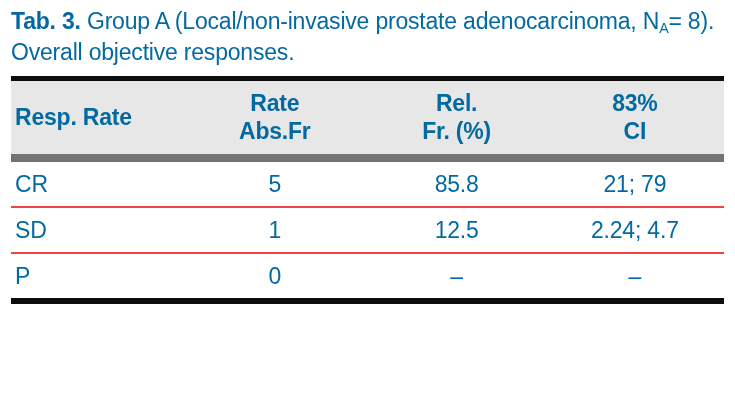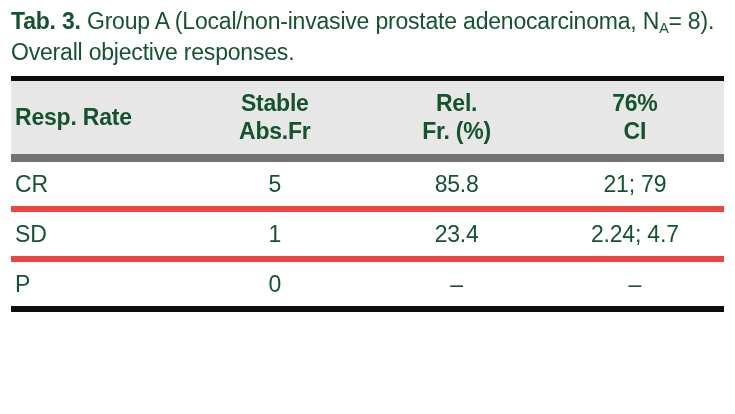--- a/index.html
+++ b/index.html
@@ -2,21 +2,21 @@
 <html><head>
 <meta charset="utf-8">
 <style>
   * { box-sizing: border-box; }
   html, body { margin: 0; padding: 0; background: #ffffff; }
   .figure {
     width: 735px;
     height: 414px;
     background: #ffffff;
     font-family: "Liberation Sans", sans-serif;
-    color: #14532d;
+    color: #0369a1;
     padding: 6px 10px 0 10px;
     overflow: hidden;
   }
   .caption {
     margin: 0 0 8px 1px;
     font-size: 23px;
     line-height: 31px;
     letter-spacing: -0.2px;
   }
   .caption b { font-weight: bold; }
@@ -55,21 +55,21 @@
   tr.body-row td {
     line-height: 26px;
     padding: 9px 0 9px 0;
     text-align: center;
     vertical-align: middle;
   }
   tr.body-row td.cell-resp {
     text-align: left;
     padding-left: 4px;
   }
-  tr.body-row { border-bottom: 6px solid #ef4444; }
+  tr.body-row { border-bottom: 2px solid #ef4444; }
   tr.body-row:last-child { border-bottom: 6px solid #0d0d0d; }
   .footnote {
     margin: 8px 0 0 1px;
     font-size: 23px;
     line-height: 30px;
     letter-spacing: -0.2px;
     max-width: 715px;
   }
 </style>
 </head>
@@ -82,36 +82,36 @@
   <table class="resp-table">
     <colgroup>
       <col style="width:24%">
       <col style="width:26%">
       <col style="width:25%">
       <col style="width:25%">
     </colgroup>
     <thead>
       <tr class="header-row">
         <th class="col-resp">Resp. Rate</th>
-        <th><span>Stable</span><br><span>Abs.Fr</span></th>
+        <th><span>Rate</span><br><span>Abs.Fr</span></th>
         <th><span>Rel.</span><br><span>Fr. (%)</span></th>
-        <th><span>76%</span><br><span>CI</span></th>
+        <th><span>83%</span><br><span>CI</span></th>
       </tr>
     </thead>
     <tbody>
       <tr class="body-row">
         <td class="cell-resp">CR</td>
         <td>5</td>
         <td>85.8</td>
         <td>21; 79</td>
       </tr>
       <tr class="body-row">
         <td class="cell-resp">SD</td>
         <td>1</td>
-        <td>23.4</td>
+        <td>12.5</td>
         <td>2.24; 4.7</td>
       </tr>
       <tr class="body-row">
         <td class="cell-resp">P</td>
         <td>0</td>
         <td>–</td>
         <td>–</td>
       </tr>
     </tbody>
   </table>

